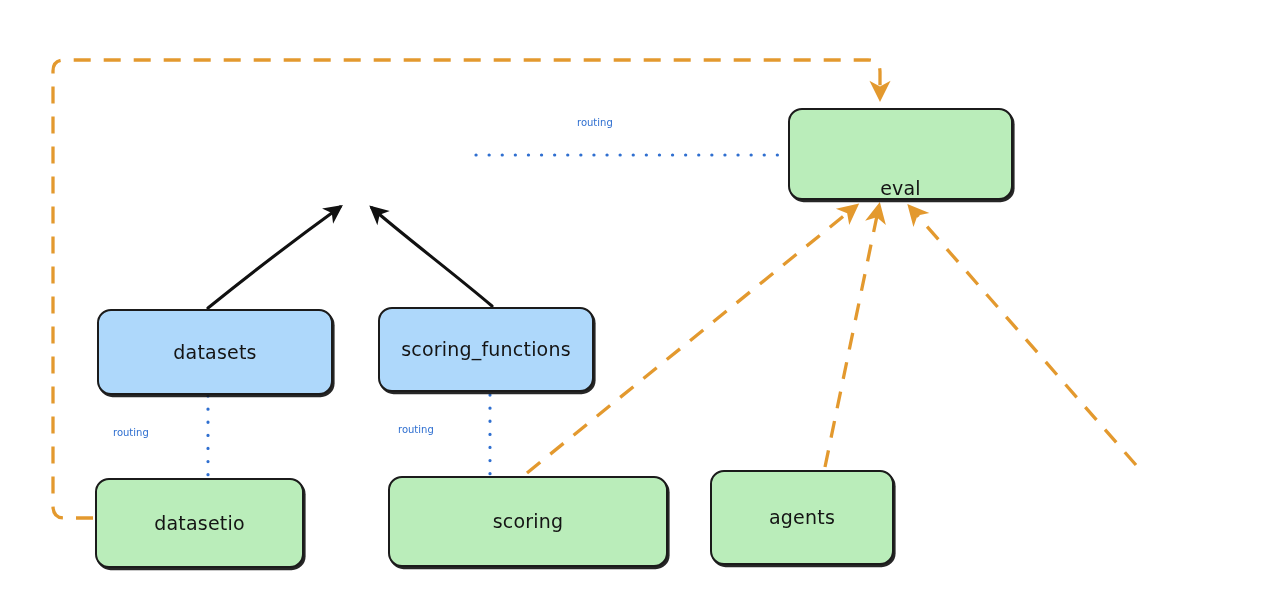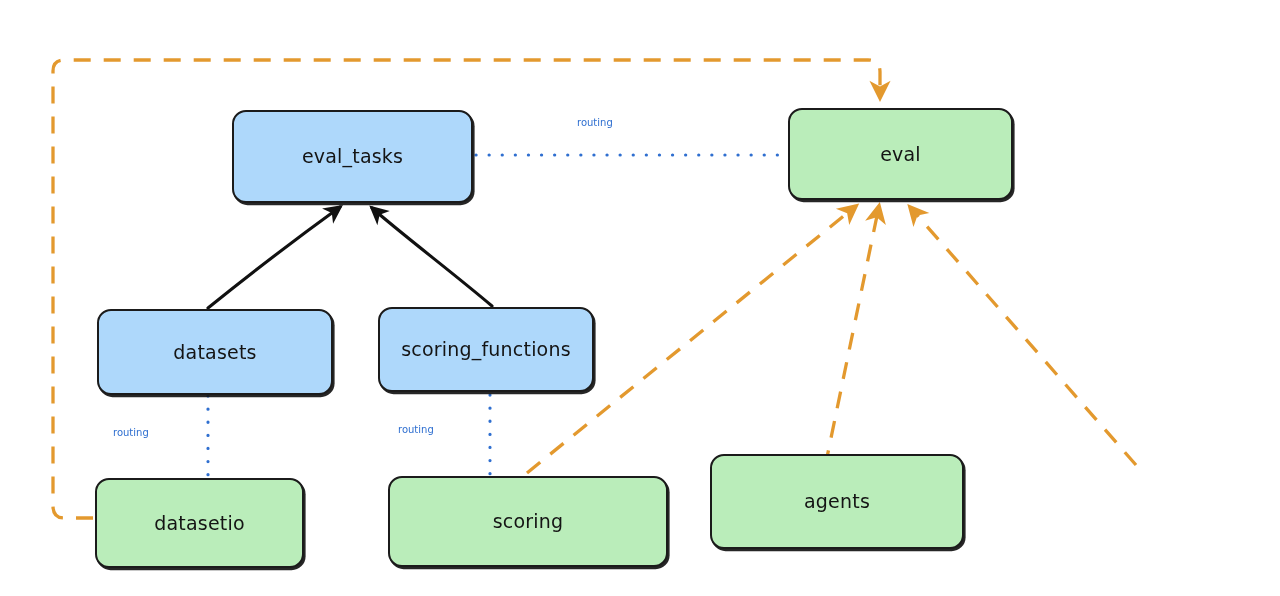--- a/index.html
+++ b/index.html
@@ -90,42 +90,39 @@
 
     <path d="M 1136 465 L 910 207" fill="none" stroke="#e3992e" stroke-width="3.3" stroke-linecap="butt" stroke-dasharray="17 13" marker-end="url(#arrow-orange)"></path>
   </svg>
 
   <div class="edge-label" style="left:577px; top:118px;">routing</div>
 
   <div class="edge-label" style="left:113px; top:428px;">routing</div>
 
   <div class="edge-label" style="left:398px; top:425px;">routing</div>
 
-  <div class="node node-api" style="left:232px; top:110px; width:241px; height:93px;">
-    <span class="node-label">eval_tasks</span>
-  </div>
 
-  <div class="node node-prov" style="left:788px; top:108px; width:225px; height:92px;">
+  <div class="node node-prov" style="left:788px; top:108px; width:225px; height:92px;align-items:flex-end;">
     <span class="node-label">eval</span>
   </div>
 
   <div class="node node-api" style="left:97px; top:309px; width:236px; height:86px;">
     <span class="node-label">datasets</span>
   </div>
 
   <div class="node node-api" style="left:378px; top:307px; width:216px; height:85px;">
     <span class="node-label">scoring_functions</span>
   </div>
 
   <div class="node node-prov" style="left:95px; top:478px; width:209px; height:90px;">
     <span class="node-label">datasetio</span>
   </div>
 
   <div class="node node-prov" style="left:388px; top:476px; width:280px; height:91px;">
     <span class="node-label">scoring</span>
   </div>
 
-  <div class="node node-prov" style="left:710px; top:454px; width:254px; height:95px;">
+  <div class="node node-prov" style="left:710px; top:470px; width:184px; height:95px;">
     <span class="node-label">agents</span>
   </div>
 
 
 </div>
 
 </body></html>

